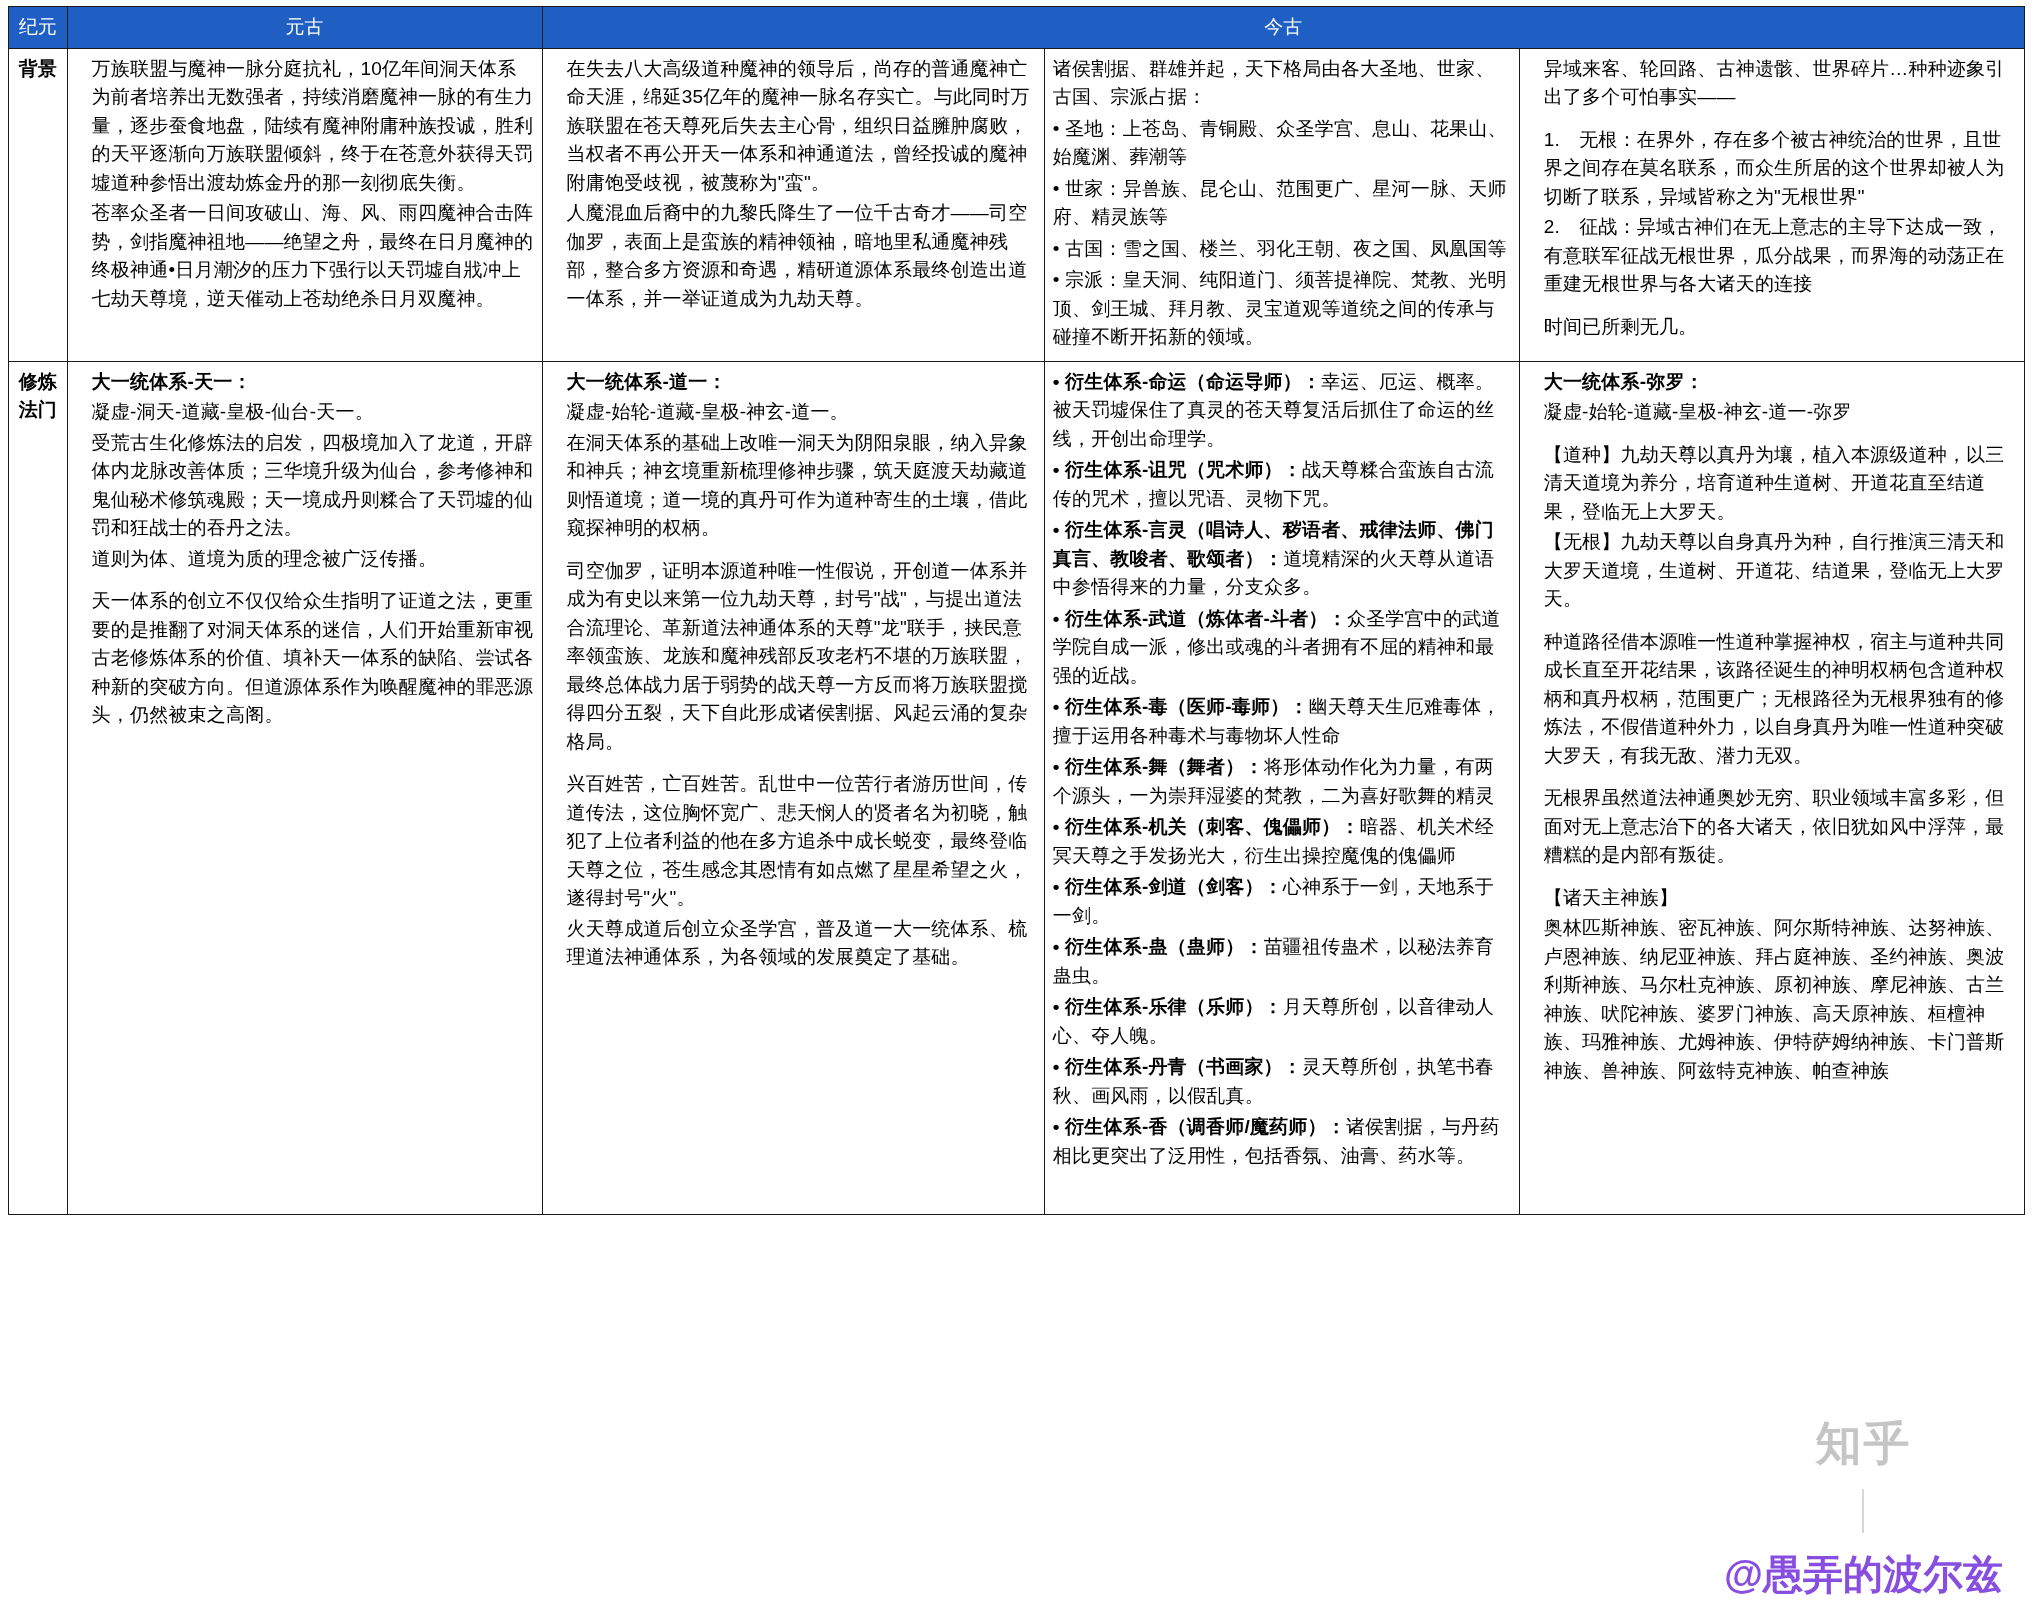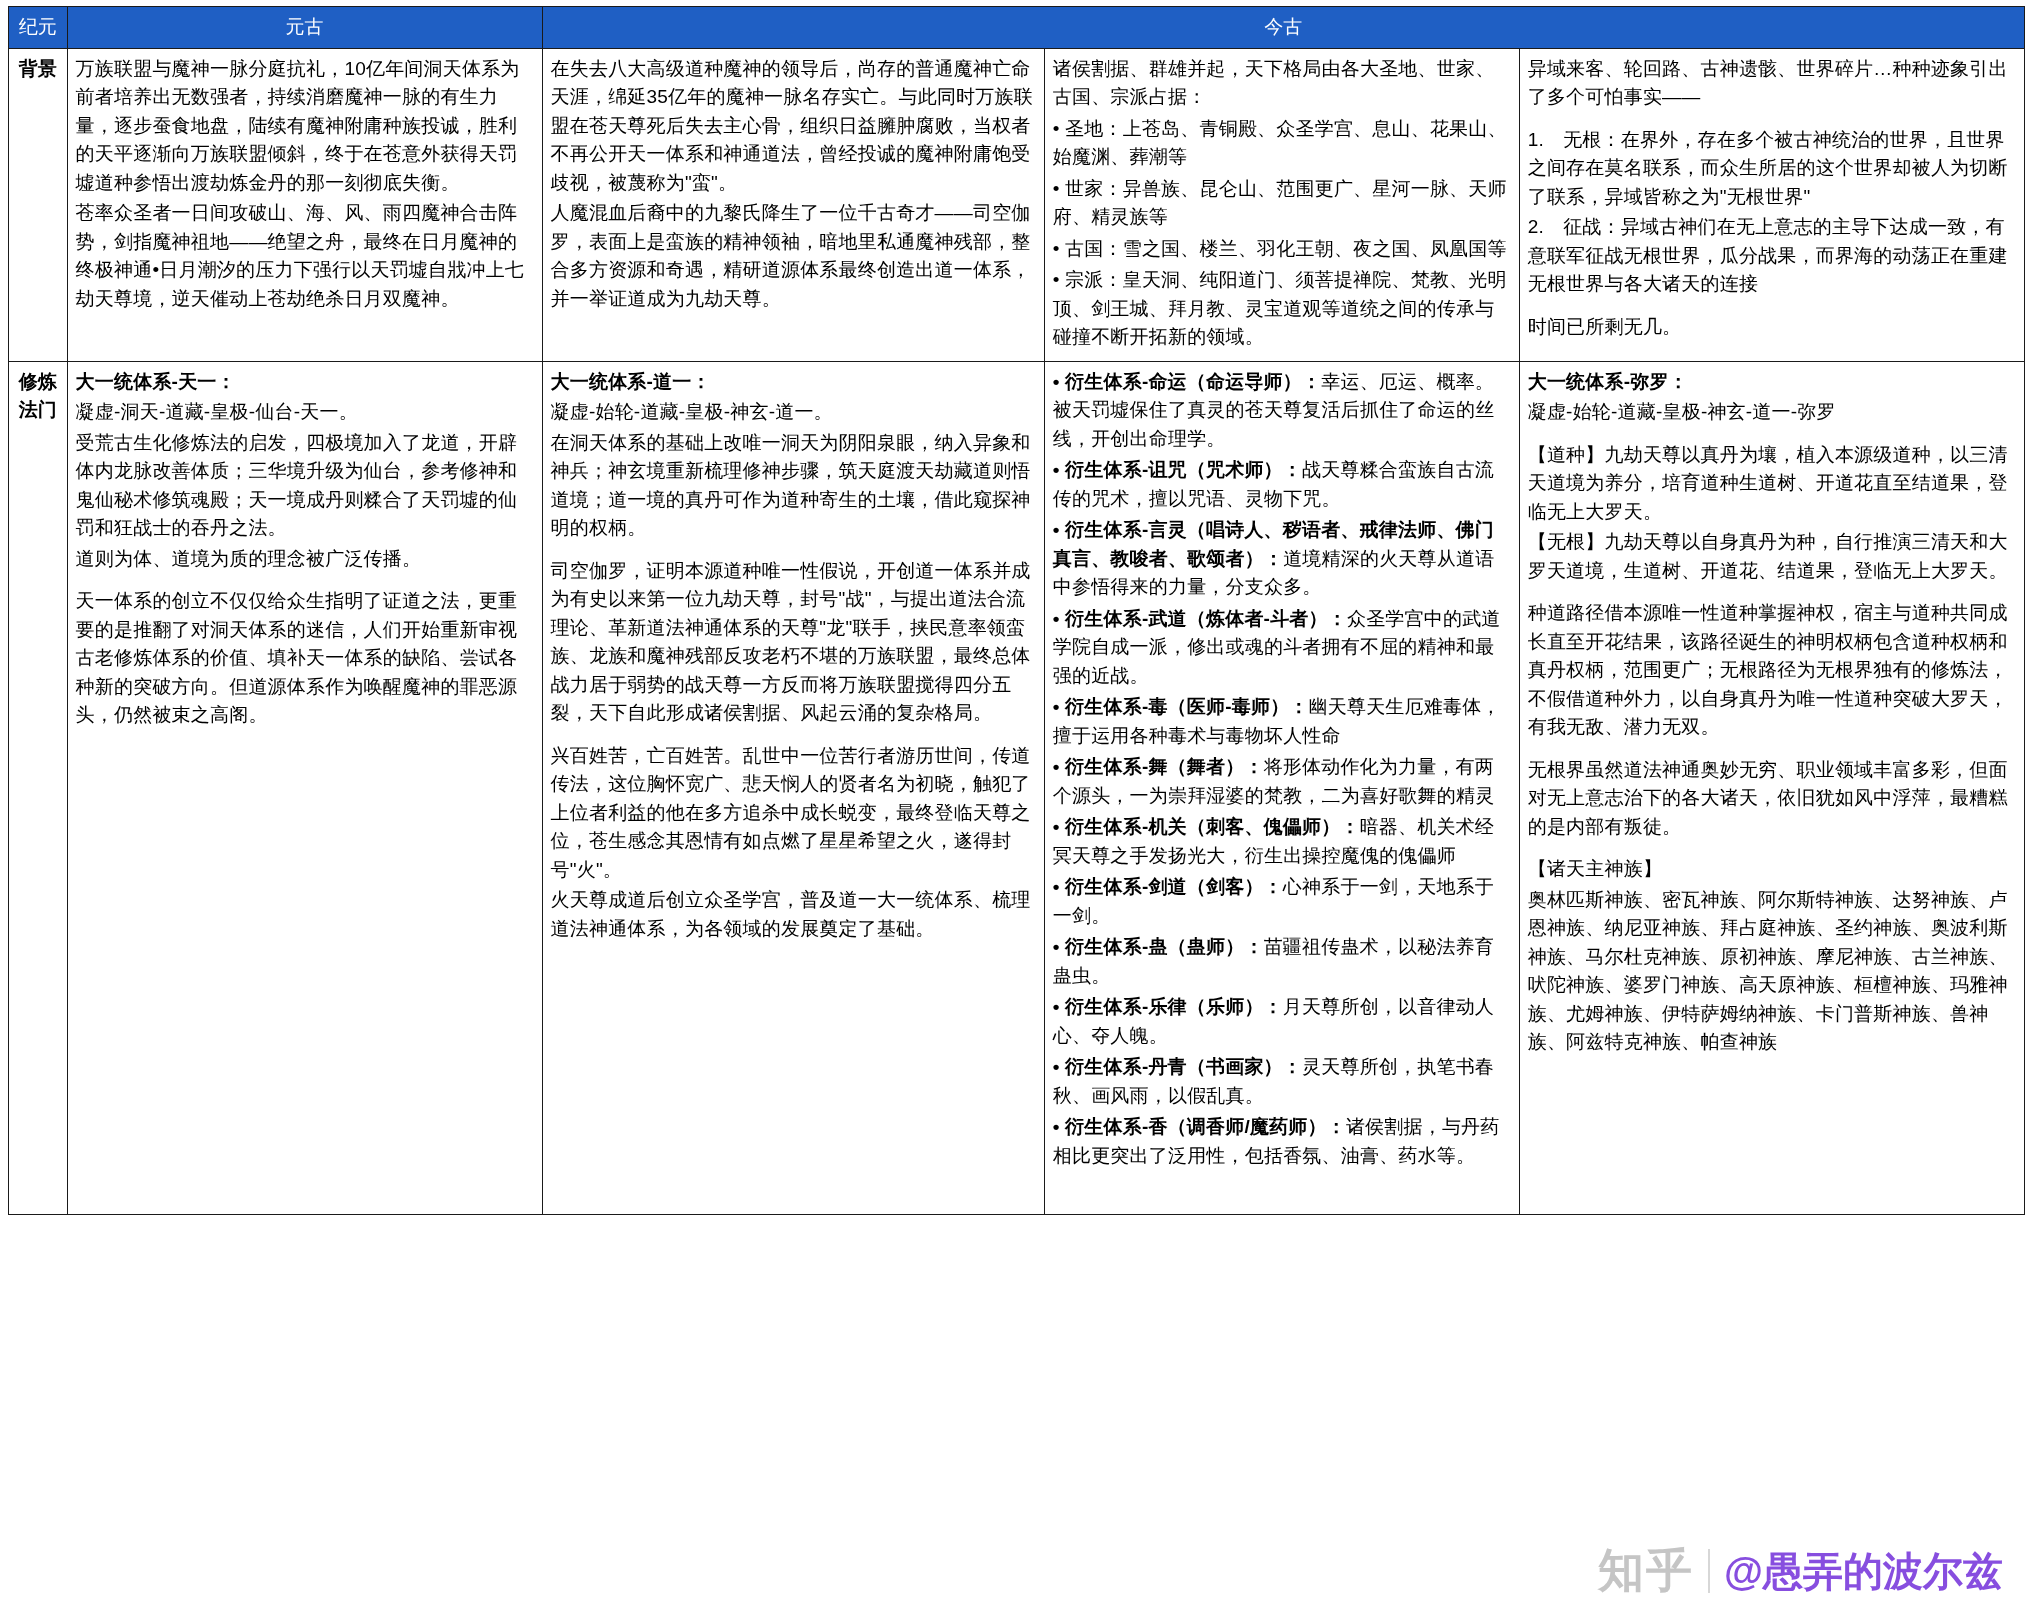--- a/index.html
+++ b/index.html
@@ -54,21 +54,21 @@
     vertical-align: middle;
     font-size: 20px;
     padding: 5px 6px;
   }
   .cell-body {
     font-size: 19px;
     line-height: 1.52;
     letter-spacing: 0.2px;
   }
   .cell-body p {
-    margin: 0 0 2px 0;
+    margin: 0 0 2px 16px;
     text-indent: 0;
   }
   .cell-body p.blank {
     height: 12px;
     margin: 0;
   }
   .col-era { width: 58px; }
   .col-a { width: 470px; }
   .col-b { width: 497px; }
   .col-c { width: 470px; }
@@ -81,20 +81,21 @@
     font-weight: bold;
   }
   .watermark {
     position: absolute;
     right: 30px;
     bottom: 14px;
     display: flex;
     align-items: center;
     gap: 14px;
     opacity: 0.82;
+    flex-direction: column;
   }
   .wm-logo {
     font-size: 46px;
     font-weight: bold;
     color: #b9b9b9;
     letter-spacing: 2px;
   }
   .wm-sep {
     width: 2px;
     height: 44px;

